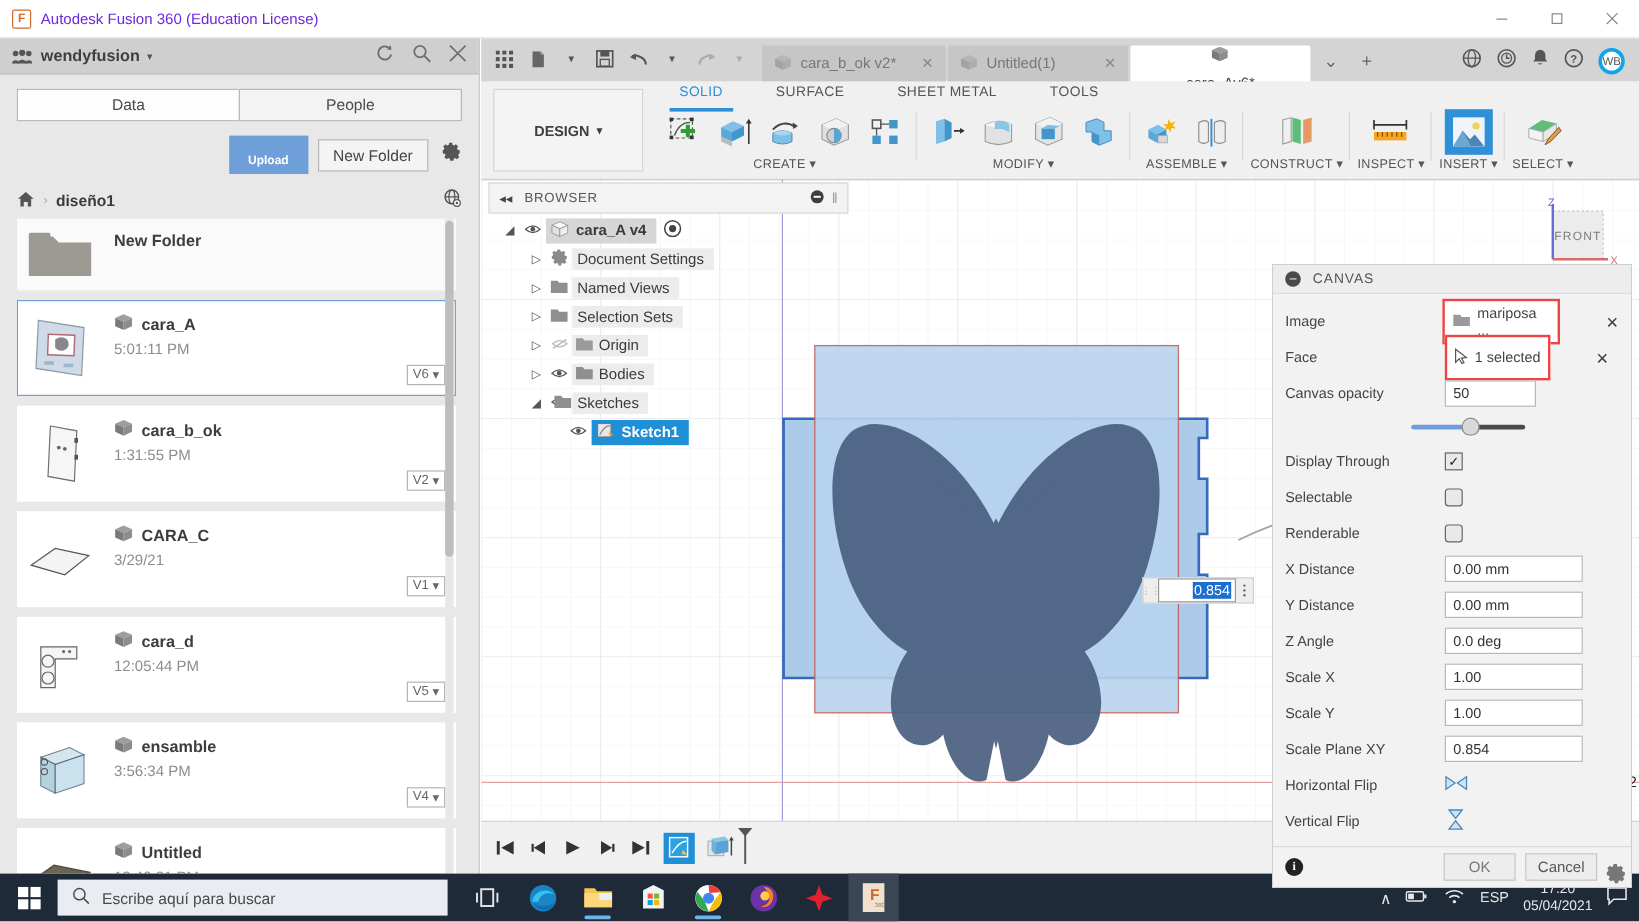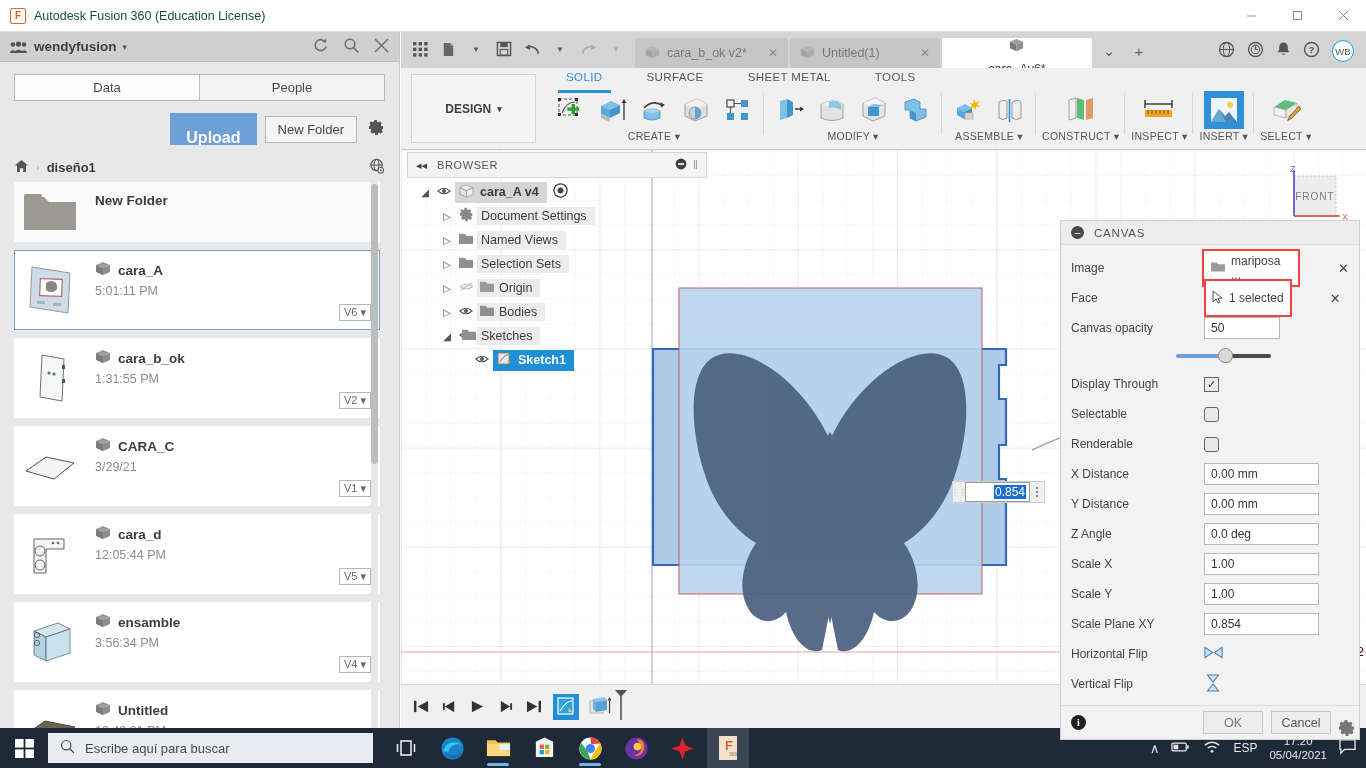--- a/index.html
+++ b/index.html
@@ -18,21 +18,21 @@
     position: absolute; left:0; top:0; width:1366px; height:32px;
     background:#fff; border-bottom:1px solid #e3e3e3;
     display:flex; align-items:center;
   }
   .f360-logo {
     width:16px;height:16px;margin-left:10px;margin-right:8px;
     background:#fff;border:1px solid #d06b2c;border-radius:2px;
     display:flex;align-items:center;justify-content:center;
     font-size:10px;font-weight:bold;color:#d06b2c;
   }
-  .title-text { font-size:12.5px;color:#14532d; }
+  .title-text { font-size:12.5px;color:#6d28d9; }
   .win-btns { margin-left:auto; display:flex; height:32px; }
   .win-btn {
     width:46px;height:32px;display:flex;align-items:center;justify-content:center;
     color:#888;font-size:12px;
   }
 
   
   .datapanel {
     position:absolute; left:0; top:32px; width:400px; height:696px;
     background:#e8e8e8; border-right:1px solid #c9c9c9;
@@ -51,21 +51,21 @@
   .dp-tab {
     flex:1; height:27px; display:flex;align-items:center;justify-content:center;
     border:1px solid #b9b9b9; background:#f3f3f3; color:#4a4a4a; font-size:13px;
   }
   .dp-tab.active { background:#fdfdfd; }
   .dp-tab:first-child { border-right:none; }
 
   .dp-actions { display:flex; align-items:center; justify-content:flex-end; gap:8px; margin:12px 14px 0 14px; }
   .btn-upload {
     background:#6f9fd8;color:#fff;border:none;height:24px;padding:16px 16px;
-    font-size:16px;font-weight:bold;font-family:"Liberation Sans",sans-serif;cursor:pointer;
+    font-size:10px;font-weight:bold;font-family:"Liberation Sans",sans-serif;cursor:pointer;
   }
   .btn-newfolder {
     background:#f4f4f4;color:#444;border:1px solid #b5b5b5;height:27px;padding:0 12px;
     font-size:13px;font-family:"Liberation Sans",sans-serif;cursor:pointer;
   }
   .gear-ic { font-size:16px;color:#555;cursor:pointer;margin-left:3px; }
 
   .dp-breadcrumb { display:flex; align-items:center; margin:12px 14px 0 14px; height:20px; }
   .bc-home { font-size:14px;color:#555; }
   .bc-sep { color:#aaa;margin:0 7px;font-size:11px; }
@@ -107,21 +107,21 @@
     border-top-left-radius:2px;border-top-right-radius:2px;
   }
   .doctab.active { background:#fff; color:#3c3c3c;flex-direction:column; }
   .doctab .tclose { margin-left:auto; padding-left:14px; font-size:12px; color:#888; cursor:pointer; }
   .doctab.active .tclose { color:#333; font-weight:bold; }
   .tabctl { display:flex; align-items:center; gap:0px; padding-bottom:4px; }
   .tabctl-btn { width:30px;height:26px;display:flex;align-items:center;justify-content:center;color:#666;cursor:pointer;font-size:15px; }
   .rightctl { margin-left:auto; display:flex; align-items:center; gap:12px; padding:0 12px 6px 0; }
   .rightctl .ric { color:#555; font-size:16px; cursor:pointer; }
   .avatar {
-    width:22px;height:22px;border-radius:50%;border:1px solid #0ea5e9;background:#fff;
+    width:22px;height:22px;border-radius:50%;border:3px solid #0ea5e9;background:#fff;
     display:flex;align-items:center;justify-content:center;font-size:9.5px;color:#555;
   }
 
   
   .ribbon { height:82px; background:#f0f0f0; border-bottom:1px solid #cfcfcf; position:relative; display:flex; }
   .design-box {
     width:125px;margin:6px 8px 6px 10px;border:1px solid #d4d4d4;background:#f4f4f4;
     display:flex;align-items:center;justify-content:center;font-size:12px;font-weight:bold;color:#3f3f3f;
   }
   .ribbon-right { flex:1; position:relative; }

